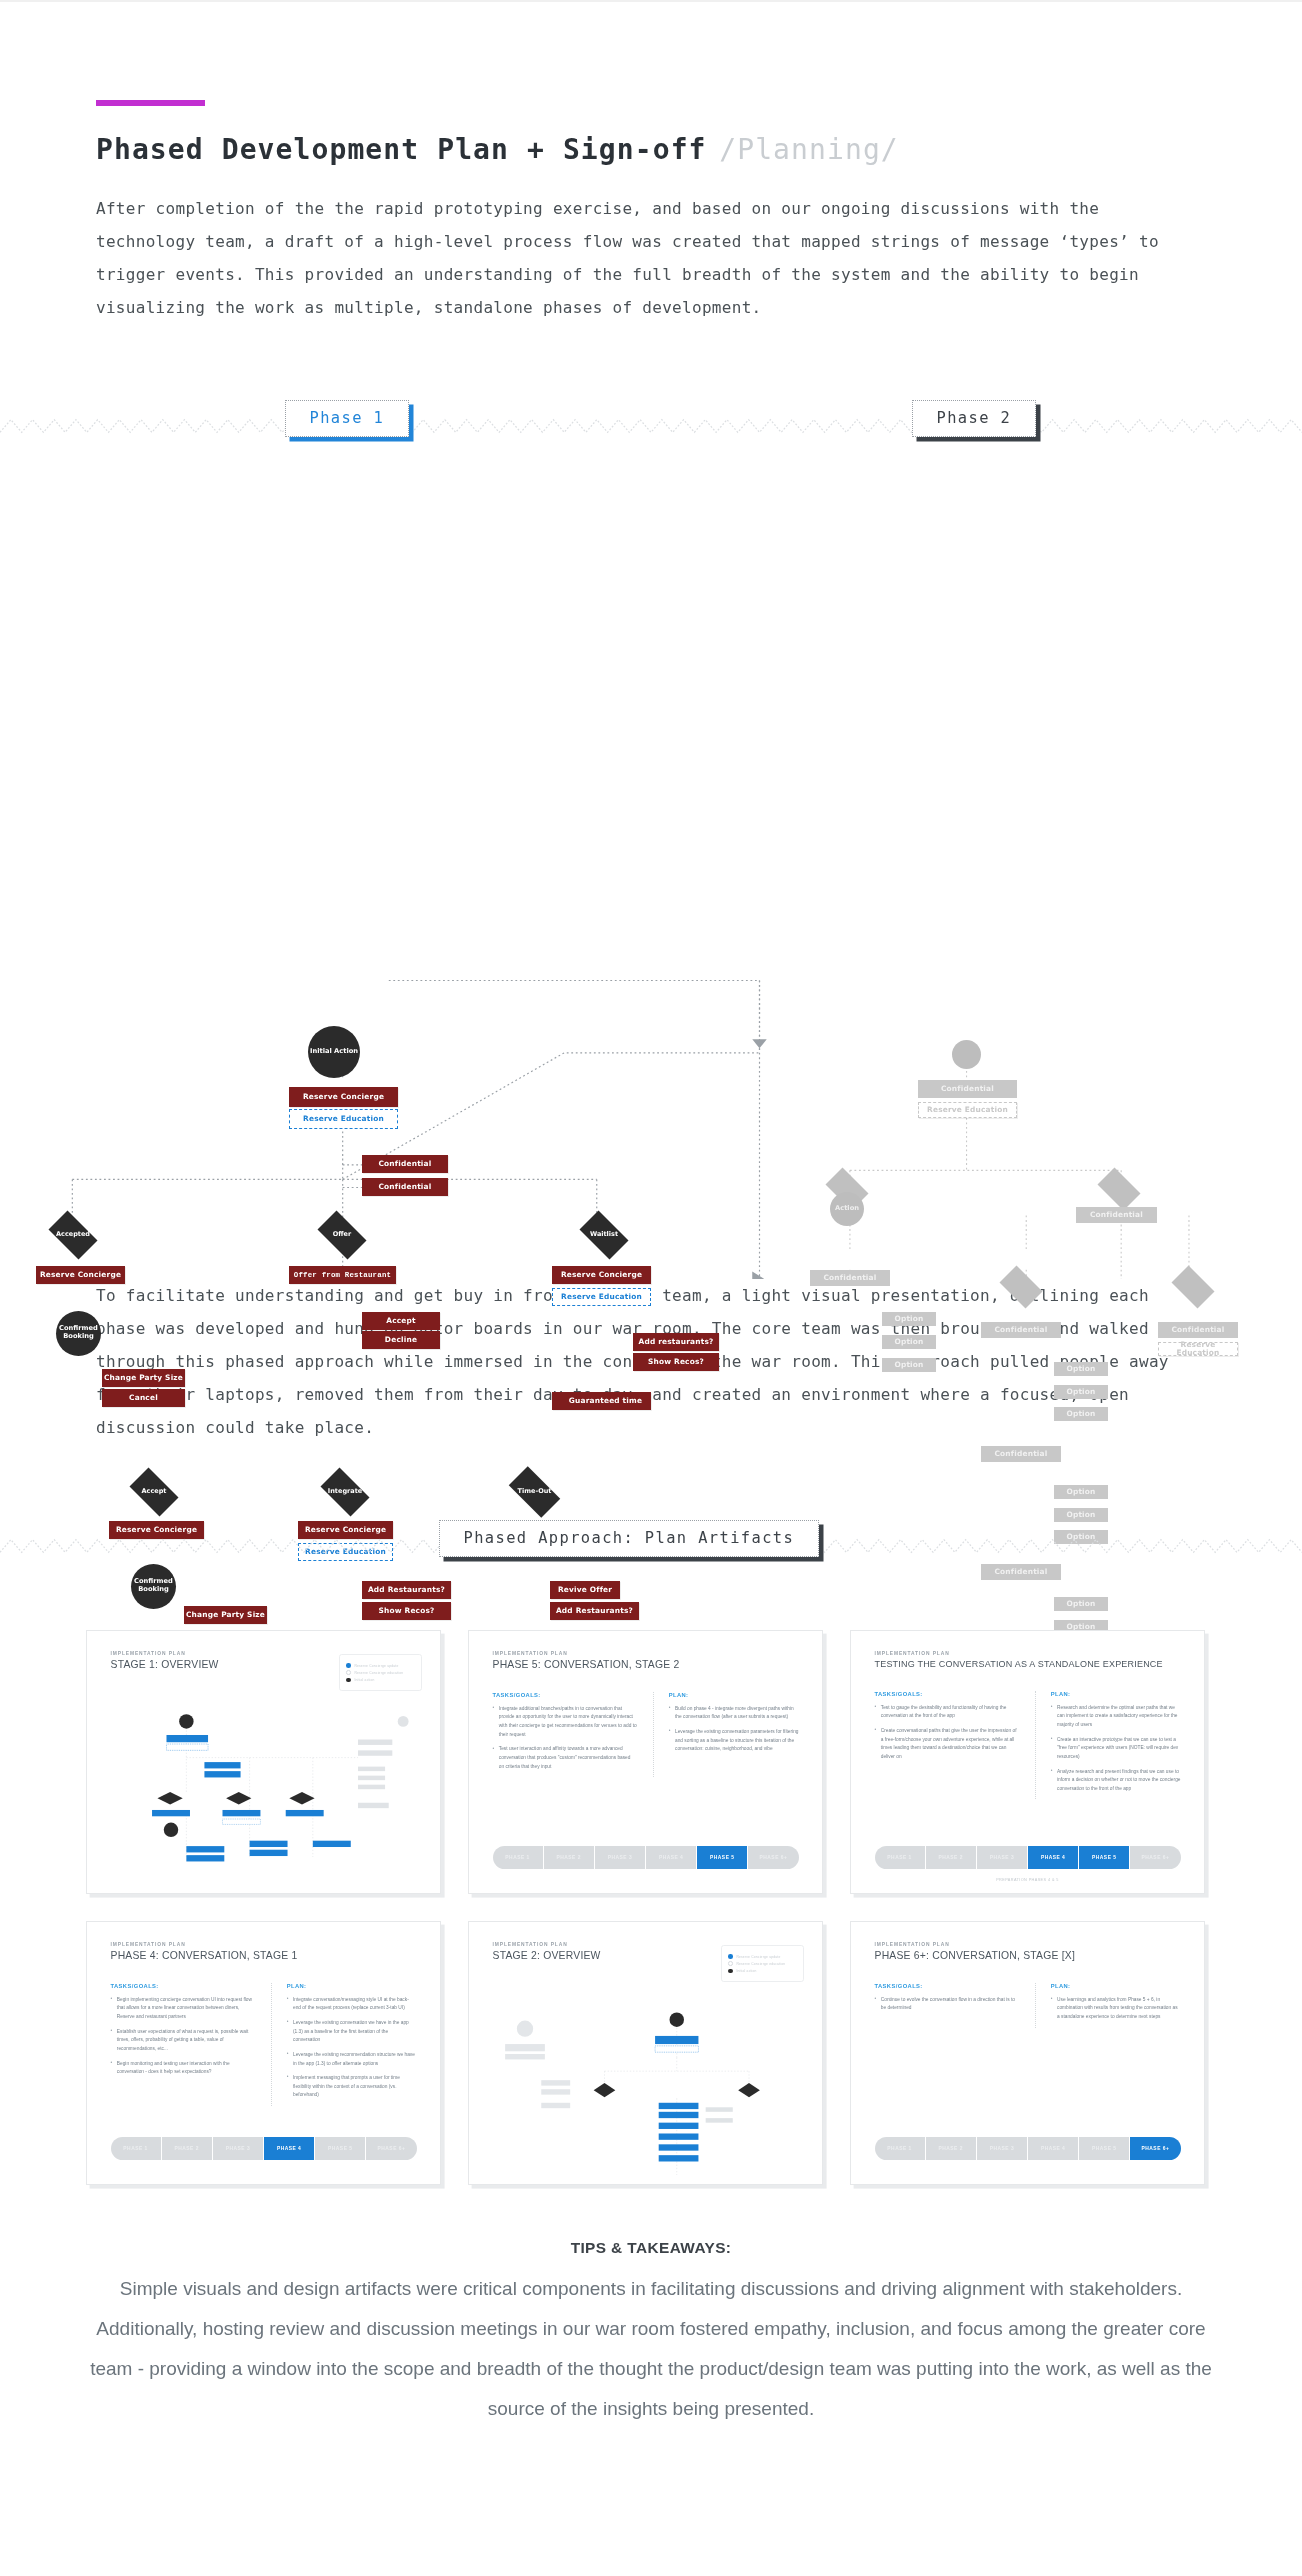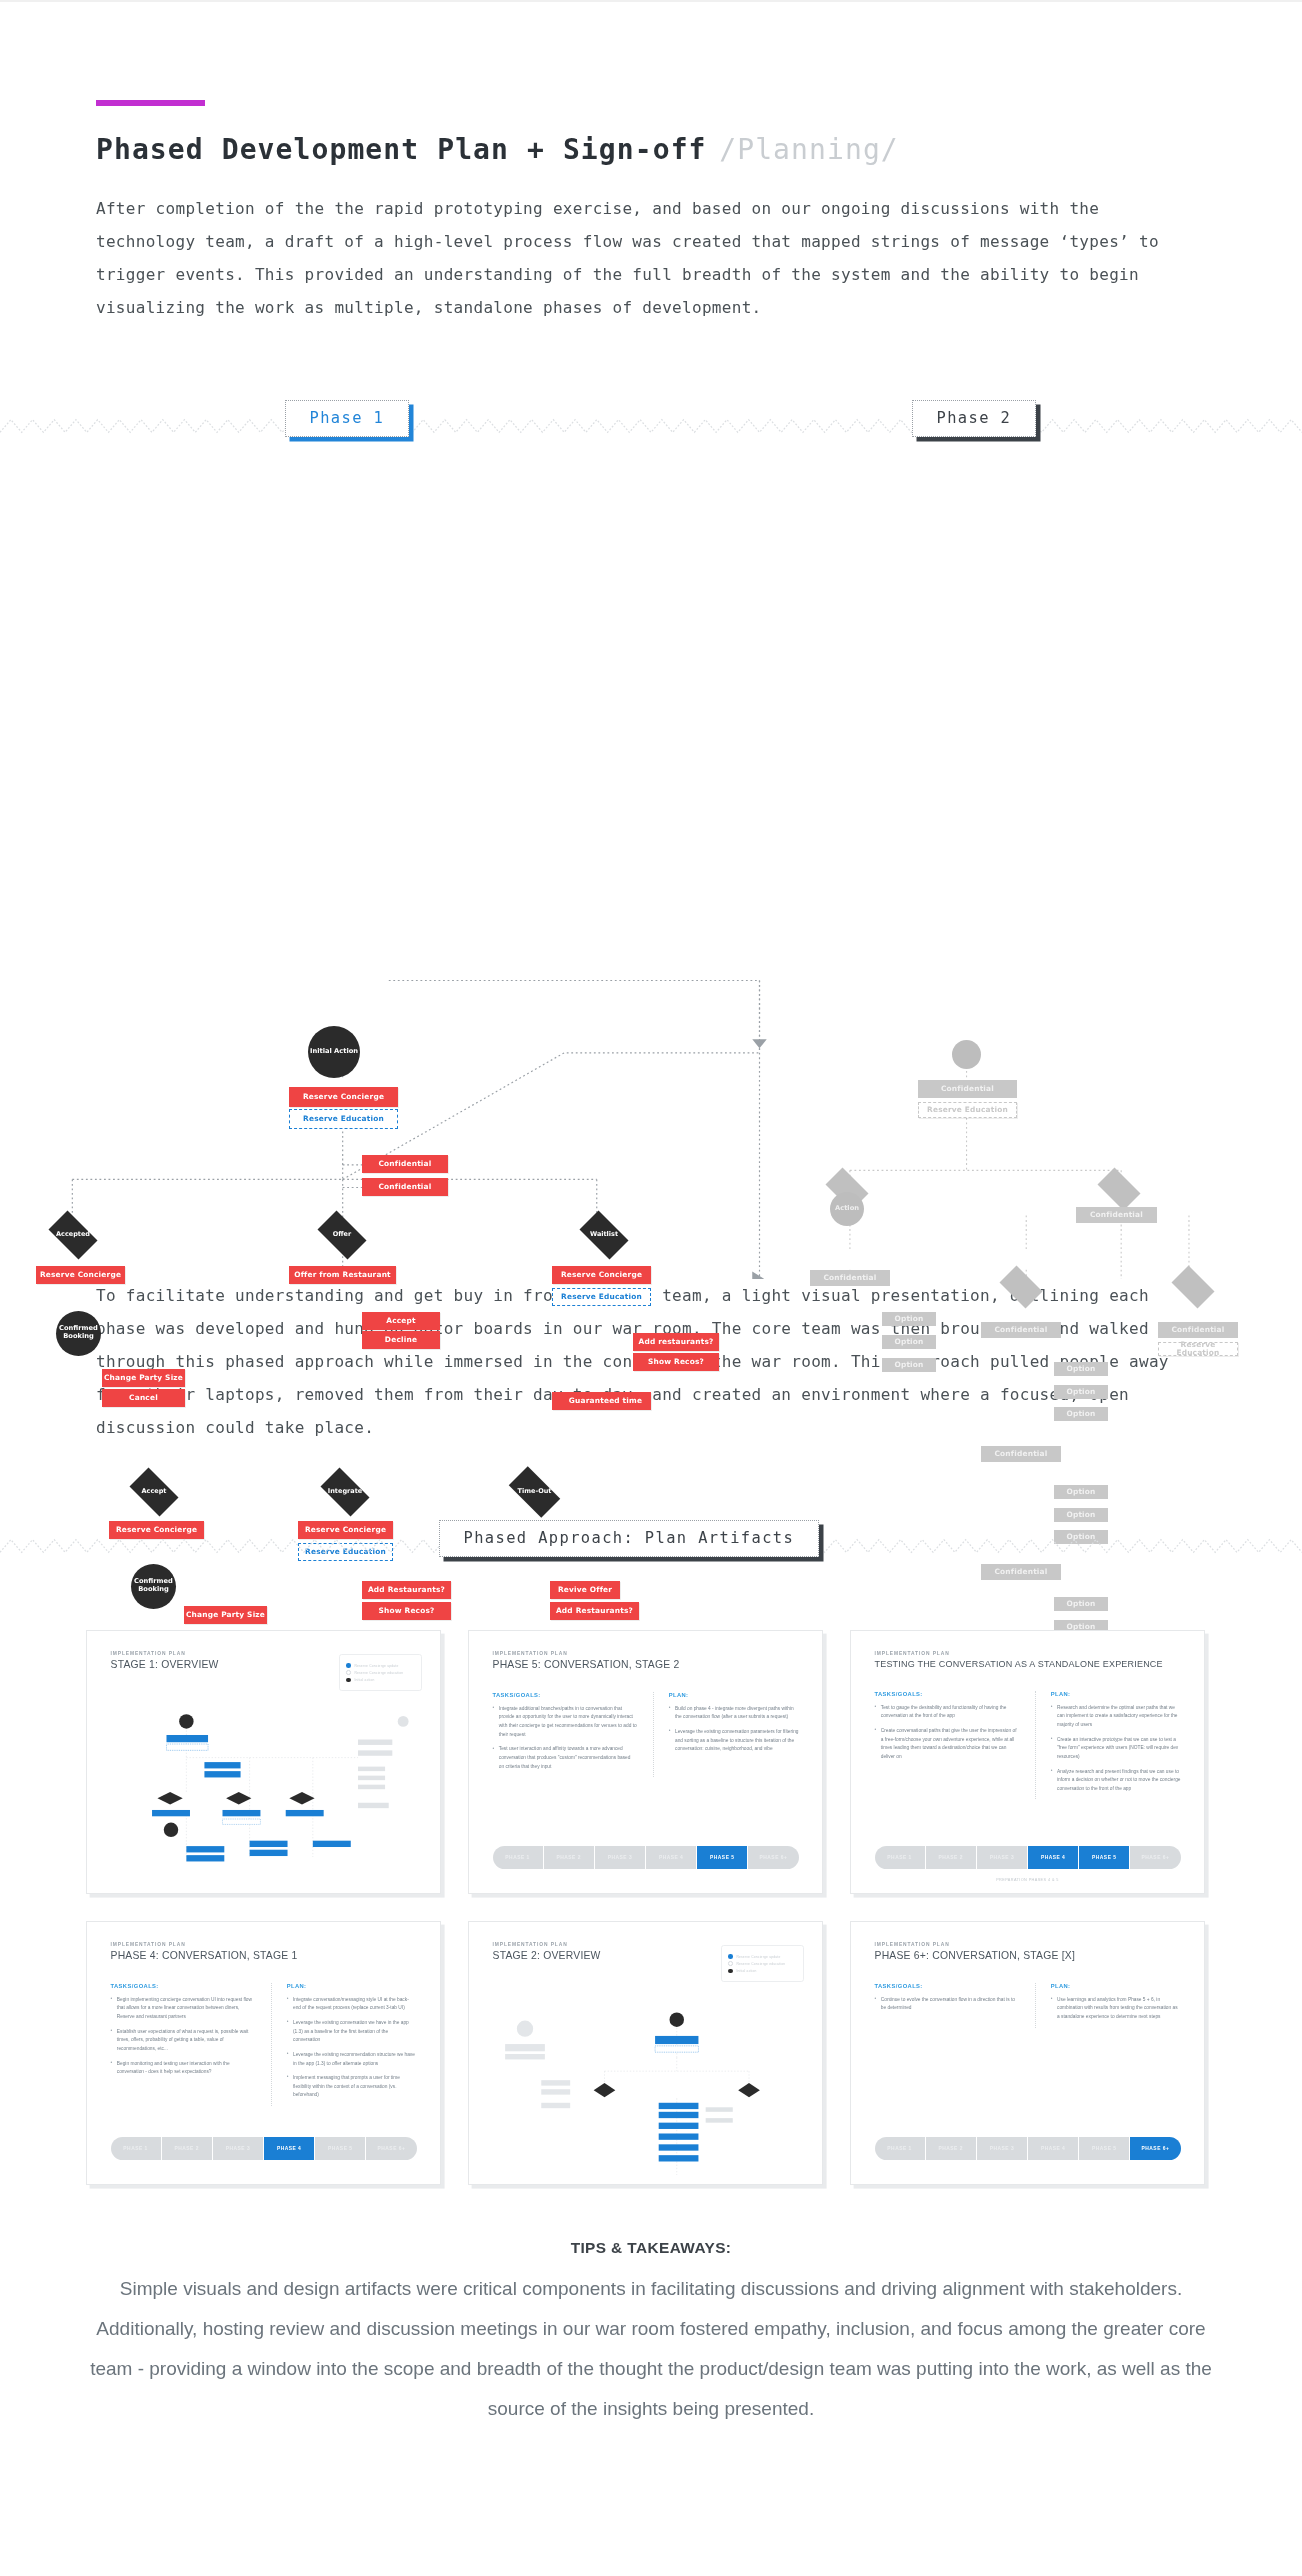--- a/index.html
+++ b/index.html
@@ -62,21 +62,21 @@
   .phase-tag.dark { color: #3c4248; box-shadow: 4.5px 4.5px 0 0 #3c4248; }
 
   
   .flow-area {
     position: relative; width: 1302px; height: 805px; margin-top: 22px;
   }
   .flow-svg { position: absolute; left: 0; top: 0; }
 
   .fnode { position: absolute; }
   .fbox {
-    background: #ef4444; color: #fff;
+    background: #7f1d1d; color: #fff;
     font-family: "DejaVu Sans", sans-serif;
     font-size: 7.4px; font-weight: 700; letter-spacing: 0.2px;
     display: flex; align-items: center; justify-content: center;
     text-align: center; line-height: 1.1;
     box-shadow: 0.9px 0.9px 0 rgba(0,0,0,.08);
   }
   .fbox.ghost {
     background: #fff; border: 0.9px dashed #1a7fd4; color: #1a7fd4;
     box-shadow: none;
   }
@@ -299,21 +299,21 @@
     <div class="fnode" style="left:56px; top:837px; width:45px; height:45px;">
       <div class="fcircle" style="width:45px;height:45px;">Confirmed Booking</div>
     </div>
     <div class="fnode fbox" style="left:102px; top:895px; width:83px; height:18px;">Change Party Size</div>
     <div class="fnode fbox" style="left:102px; top:915px; width:83px; height:18px;">Cancel</div>
 
     <div class="fdiamond" style="left:312px; top:742px; width:60px; height:38px;">
       <div class="dshape"></div>
         <div class="dlabel">Offer</div>
     </div>
-    <div class="fnode fbox" style="left:289px; top:792px; width:107px; height:18px;">Offer from Restaurant</div>
+    <div class="fnode fbox" style="left:289px; top:792px; width:107px; height:18px;font-family:Liberation Mono, monospace;">Offer from Restaurant</div>
     <div class="fnode fbox" style="left:362px; top:838px; width:78px; height:18px;">Accept</div>
     <div class="fnode fbox" style="left:362px; top:857px; width:78px; height:18px;">Decline</div>
 
     <div class="fdiamond" style="left:574px; top:742px; width:60px; height:38px;">
       <div class="dshape"></div>
         <div class="dlabel">Waitlist</div>
     </div>
     <div class="fnode fbox" style="left:552px; top:792px; width:99px; height:18px;">Reserve Concierge</div>
     <div class="fnode fbox ghost" style="left:552px; top:814px; width:99px; height:18px;">Reserve Education</div>
     <div class="fnode fbox" style="left:633px; top:859px; width:86px; height:18px;">Add restaurants?</div>

